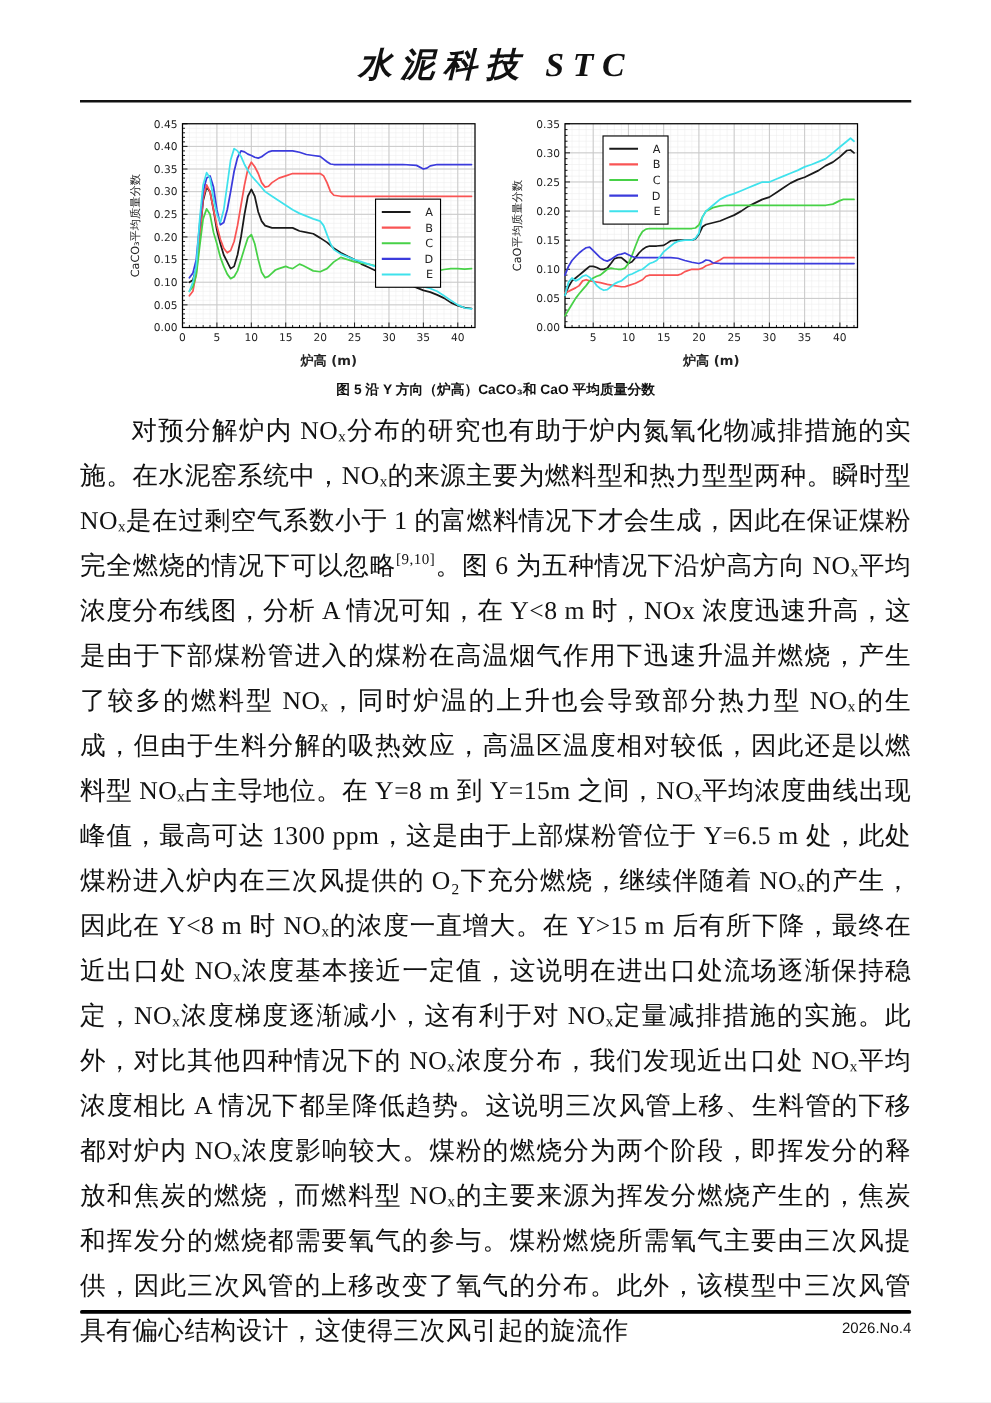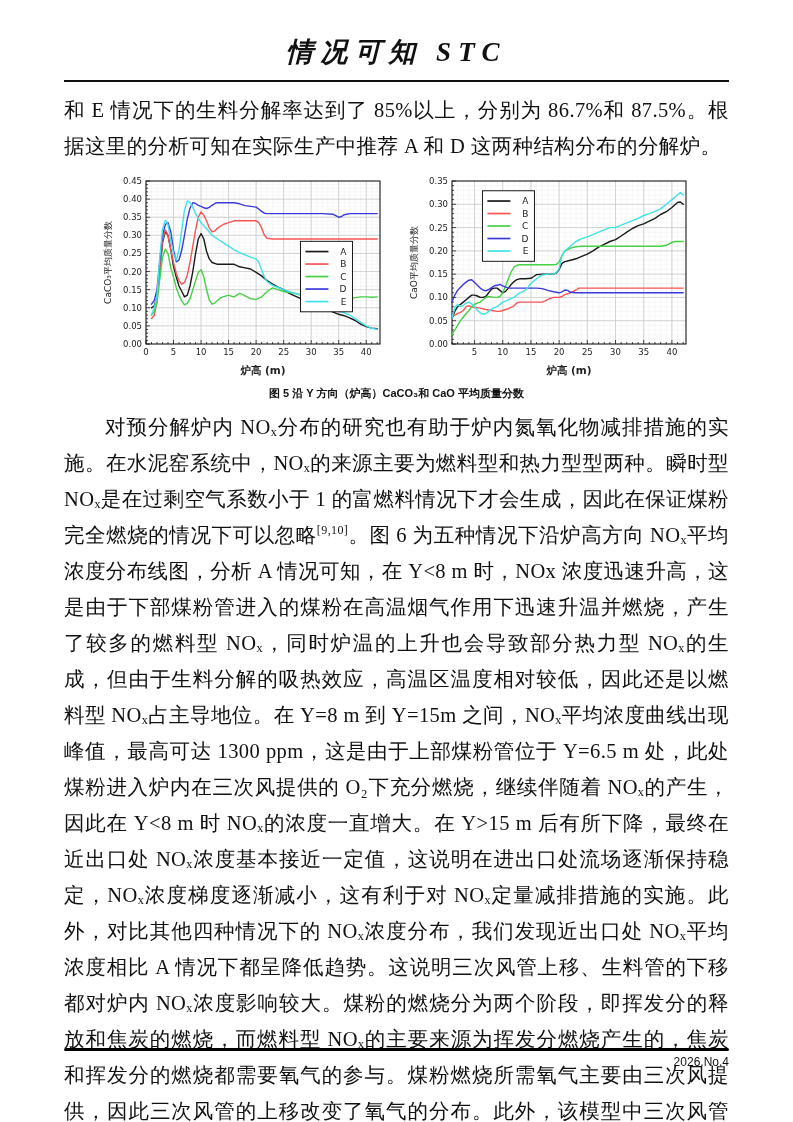--- a/index.html
+++ b/index.html
@@ -69,25 +69,24 @@
   .issue{
     position:absolute;right:0;top:0;
   }
 </style>
 </head>
 <body>
 
 <div class="page">
 
   <header>
-    <div class="journal-title">情况可知 STC</div>
+    <div class="journal-title">水泥科技 STC</div>
     <div class="header-rule"></div>
   </header>
 
-  <p class="para"><span>和 E 情况下的生料分解率达到了 85%以上，分别为 86.7%和 87.5%。根据这里的分析可知在实际生产中推荐 A 和 D 这两种结构分布的分解炉。</span></p>
 
   <div class="figure-row">
     <div class="chart"><svg viewBox="0 0 292 206" width="292" height="206">
           <g>
             <line x1="48" y1="7" x2="48" y2="170" stroke="#ededed" stroke-width="0.45"></line>
             <line x1="53.50588235294118" y1="7" x2="53.50588235294118" y2="170" stroke="#ededed" stroke-width="0.45"></line>
             <line x1="59.01176470588236" y1="7" x2="59.01176470588236" y2="170" stroke="#ededed" stroke-width="0.45"></line>
             <line x1="64.51764705882353" y1="7" x2="64.51764705882353" y2="170" stroke="#ededed" stroke-width="0.45"></line>
             <line x1="70.02352941176471" y1="7" x2="70.02352941176471" y2="170" stroke="#ededed" stroke-width="0.45"></line>
             <line x1="75.52941176470588" y1="7" x2="75.52941176470588" y2="170" stroke="#ededed" stroke-width="0.45"></line>

